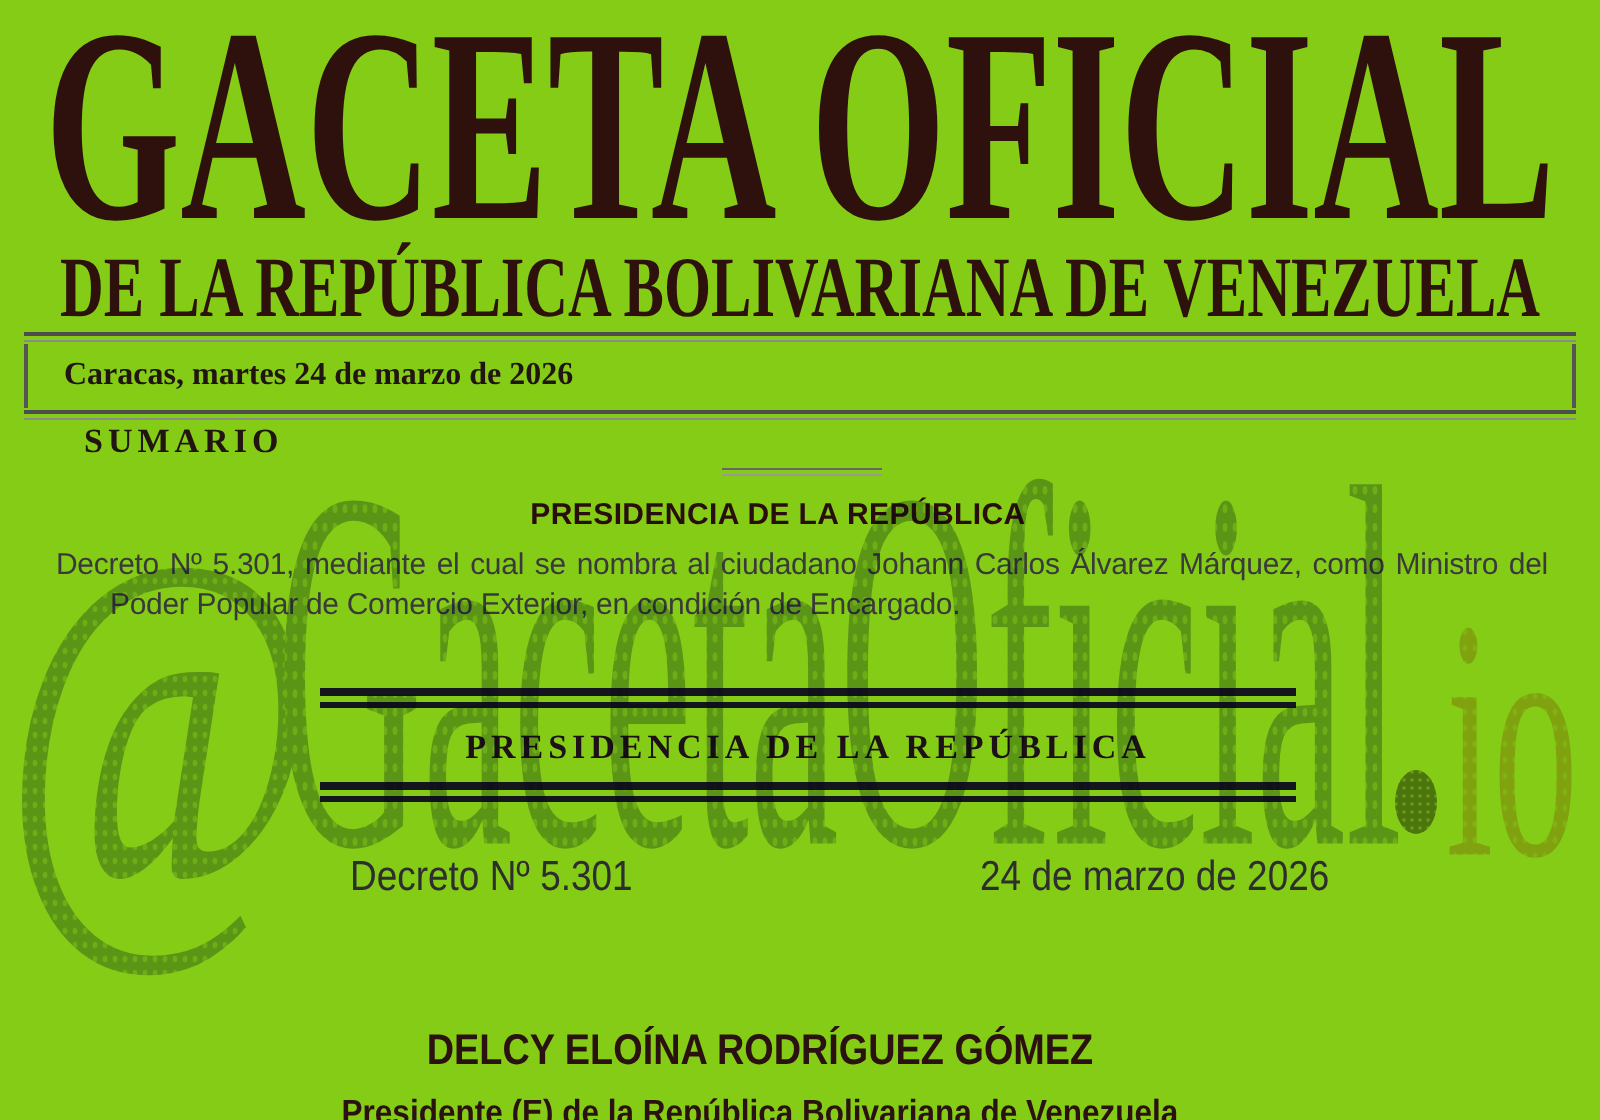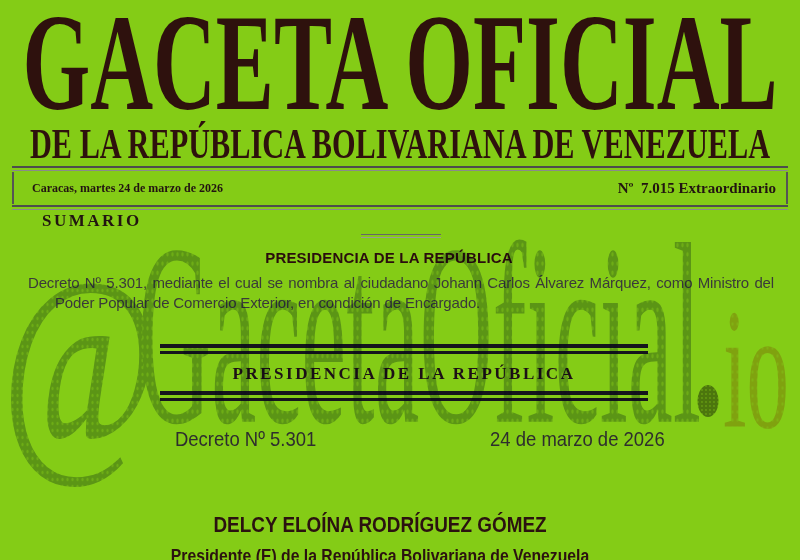--- a/index.html
+++ b/index.html
@@ -22,21 +22,21 @@
   .rule-b { top:205px; }
   
   .issue-bar {
     position:absolute; top:172px; left:12px; width:776px; height:32px;
     display:flex; align-items:center; justify-content:space-between;
     border-left:2px solid #555; border-right:2px solid #555;
     padding:0 10px 0 18px;
   }
   .issue-bar span { font-weight:bold; white-space:pre; color:#221411; }
   .issue-year { font-size:15px; }
-  .issue-date { font-size:12px; }
+  .issue-date { font-size:16px; }
   .issue-number { font-size:15px; }
   
   .sumario-heading {
     position:absolute; top:211px; left:0; width:800px; 
     font-weight:bold; font-size:17px; letter-spacing:2.5px; color:#221411;margin-left:42px;
   }
   .sumario-underline {
     position:absolute; top:234px; left:361px; width:80px; height:4px;
     border-top:1px solid #666; border-bottom:1px solid #999;
   }
@@ -91,21 +91,20 @@
 
   <svg class="masthead-svg" width="800" height="165" viewBox="0 0 800 165">
     <text class="masthead-title" x="400" y="109" text-anchor="middle" font-size="138" textLength="755" lengthAdjust="spacingAndGlyphs">GACETA OFICIAL</text>
     <text class="masthead-subtitle" x="400" y="158" text-anchor="middle" font-size="43" textLength="740" lengthAdjust="spacingAndGlyphs">DE LA REPÚBLICA BOLIVARIANA DE VENEZUELA</text>
   </svg>
 
   <div class="thin-rule rule-a"></div>
 
   <div class="issue-bar">
     <span class="issue-date">Caracas, martes 24 de marzo de 2026</span>
-    <span class="issue-number">Nº  7.015 Extraordinario</span>
   </div>
 
   <div class="thin-rule rule-b"></div>
 
   <div class="sumario-heading">SUMARIO</div>
   <div class="sumario-underline"></div>
   <div class="sumario-section">PRESIDENCIA DE LA REPÚBLICA</div>
   <div class="sumario-entry">Decreto Nº 5.301, mediante el cual se nombra al ciudadano Johann Carlos Álvarez Márquez, como Ministro del Poder Popular de Comercio Exterior, en condición de Encargado.</div>
 
   <div class="decree-box">

